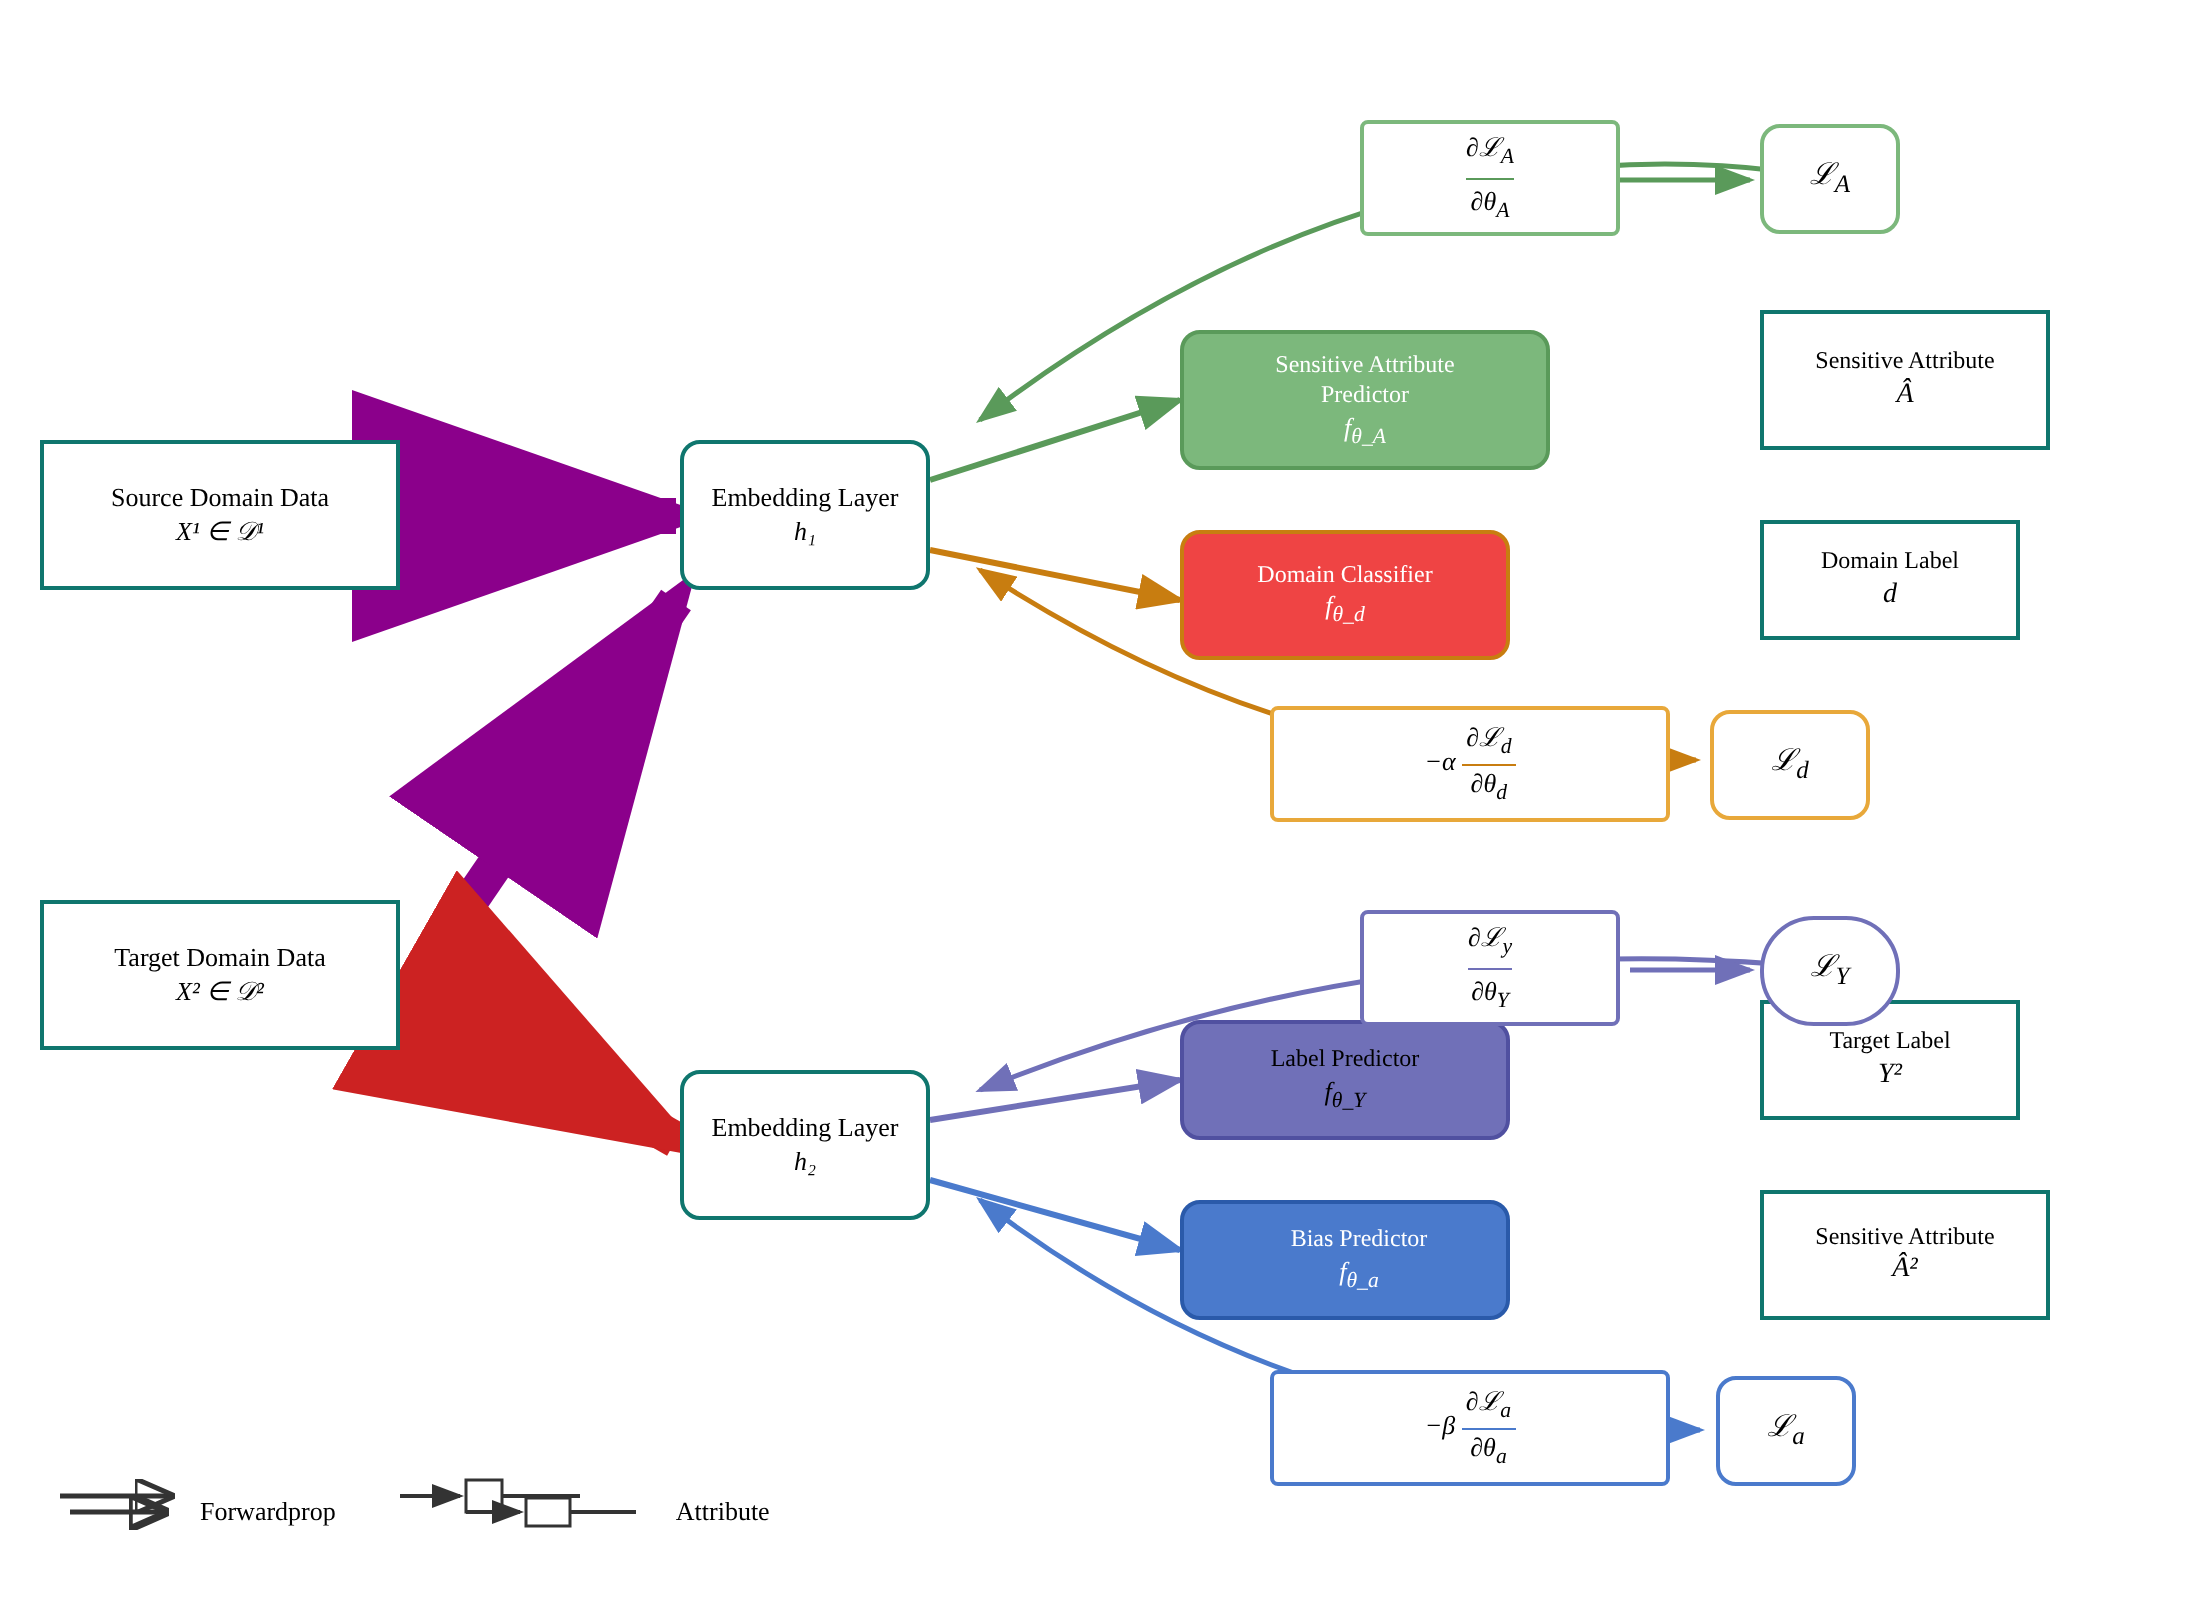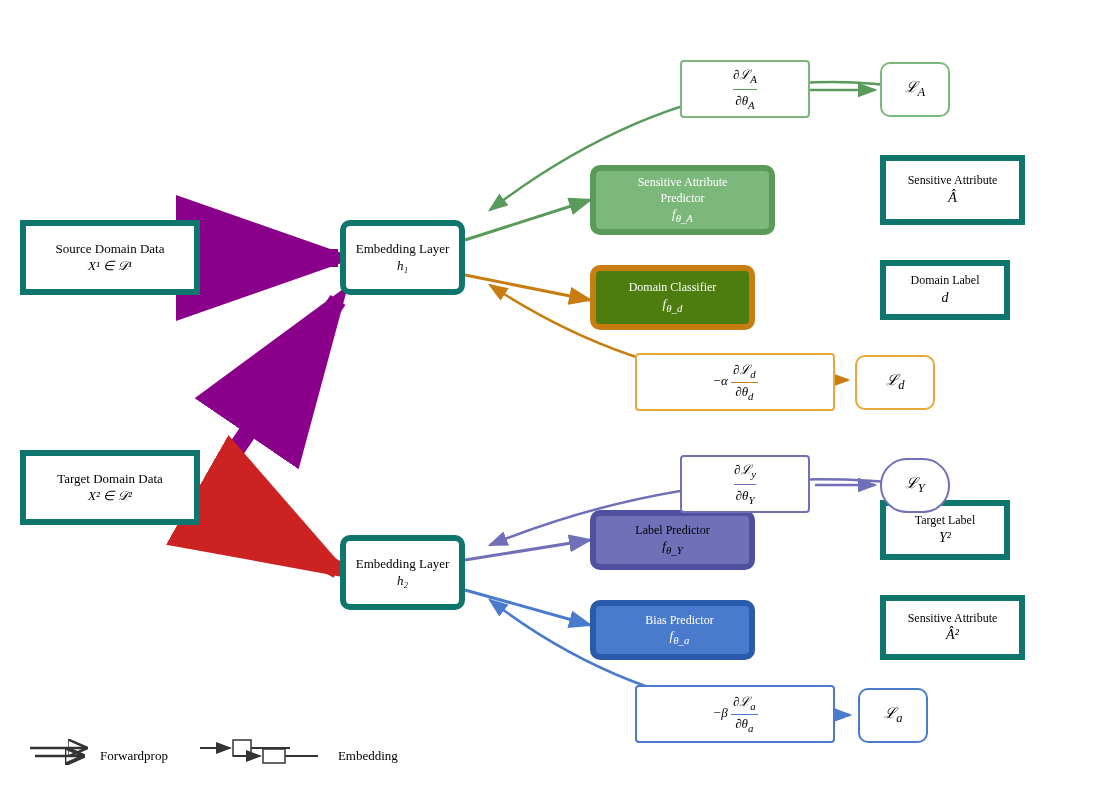--- a/index.html
+++ b/index.html
@@ -12,39 +12,39 @@
       overflow: hidden;
     }
     .diagram {
       position: absolute;
       top: 0; left: 0;
       width: 1102px;
       height: 806px;
     }
     .box {
       position: absolute;
-      border: 6px solid #0f766e;
+      border: 2px solid #0f766e;
       background: #fff;
       display: flex;
       align-items: center;
       justify-content: center;
       text-align: center;
       font-size: 14px;
       line-height: 1.3;
     }
     .box-rounded {
       border-radius: 10px;
     }
     .box-green {
       background: #7cb87c;
       border-color: #5a9a5a;
       color: #fff;
     }
     .box-orange {
-      background: #4d7c0f;
+      background: #ef4444;
       border-color: #c87d10;
       color: #fff;
     }
     .box-purple-dark {
       background: #7070b8;
       border-color: #5050a0;
       color: #000000;
     }
     .box-blue {
       background: #4a7acc;
@@ -324,17 +324,17 @@
             <polygon points="0 0, 8 3, 0 6" fill="#333"></polygon>
           </marker>
           <marker id="leg-arr-fill2" markerWidth="8" markerHeight="6" refX="1" refY="3" orient="auto-start-reverse">
             <polygon points="0 0, 8 3, 0 6" fill="#333"></polygon>
           </marker>
         </defs>
         <line x1="5" y1="10" x2="32" y2="10" stroke="#333" stroke-width="2" marker-end="url(#leg-arr-fill)"></line>
         <rect x="35" y="3" width="22" height="14" fill="white" stroke="#333" stroke-width="1.5"></rect>
         <line x1="57" y1="10" x2="90" y2="10" stroke="#333" stroke-width="2"></line>
       </svg>
-      <span>Embedding</span>
+      <span>Attribute</span>
     </div>
   </div>
 
 </div>
 
 </body></html>

